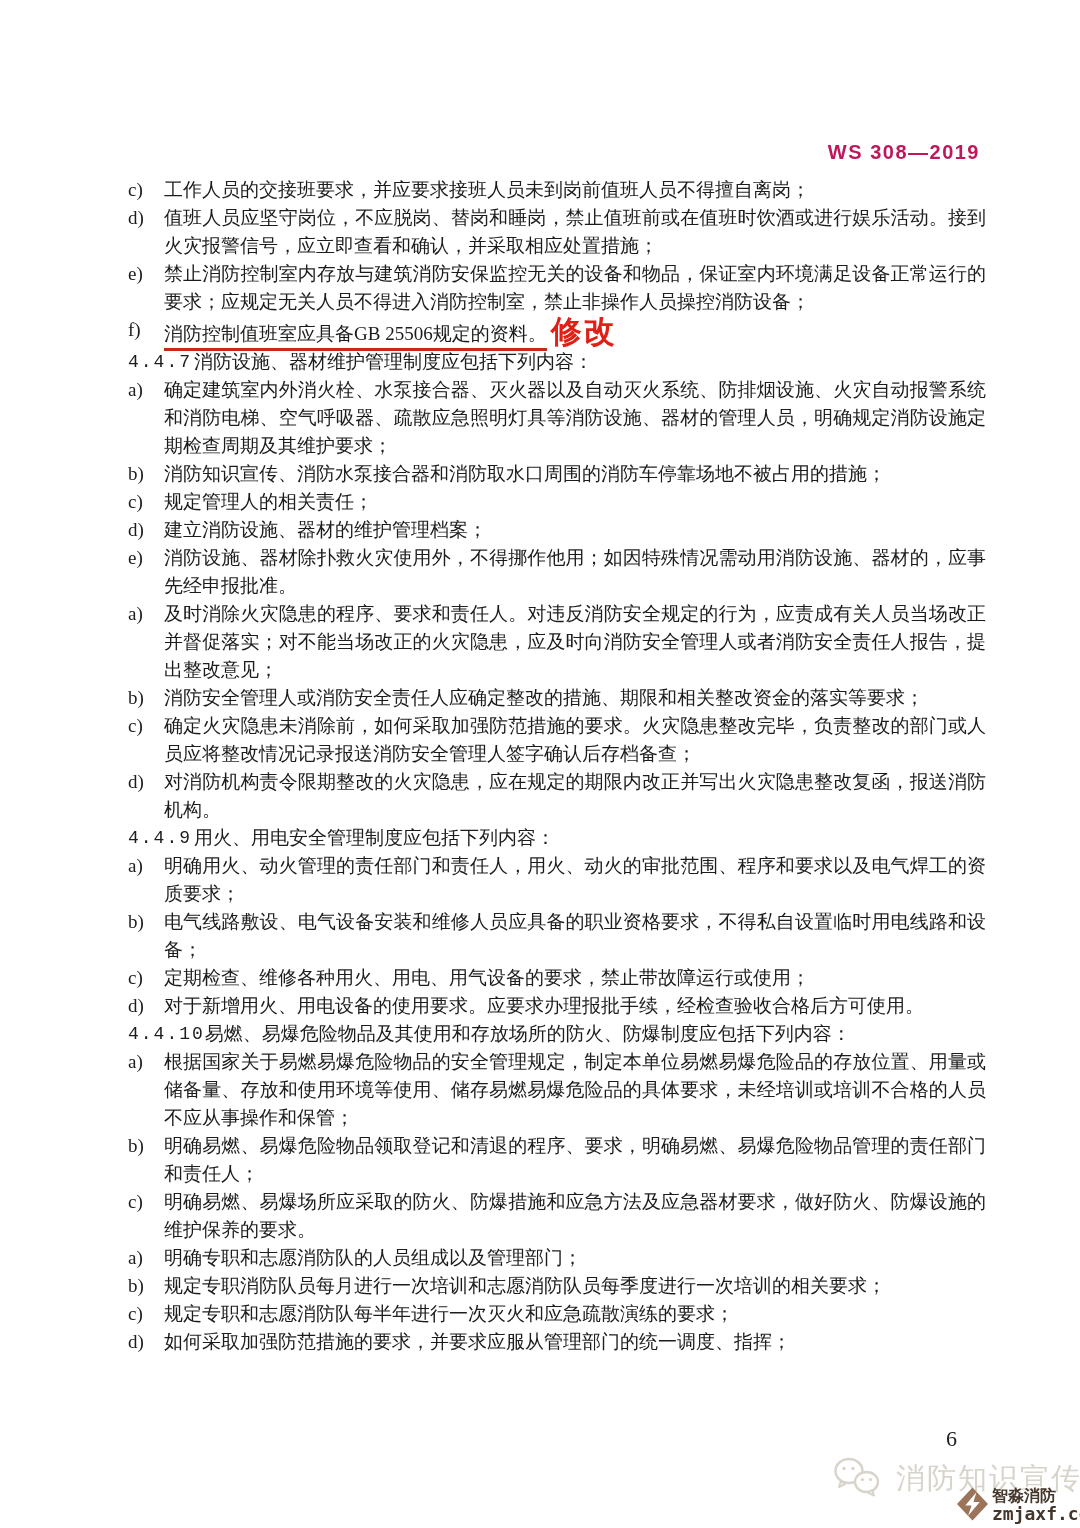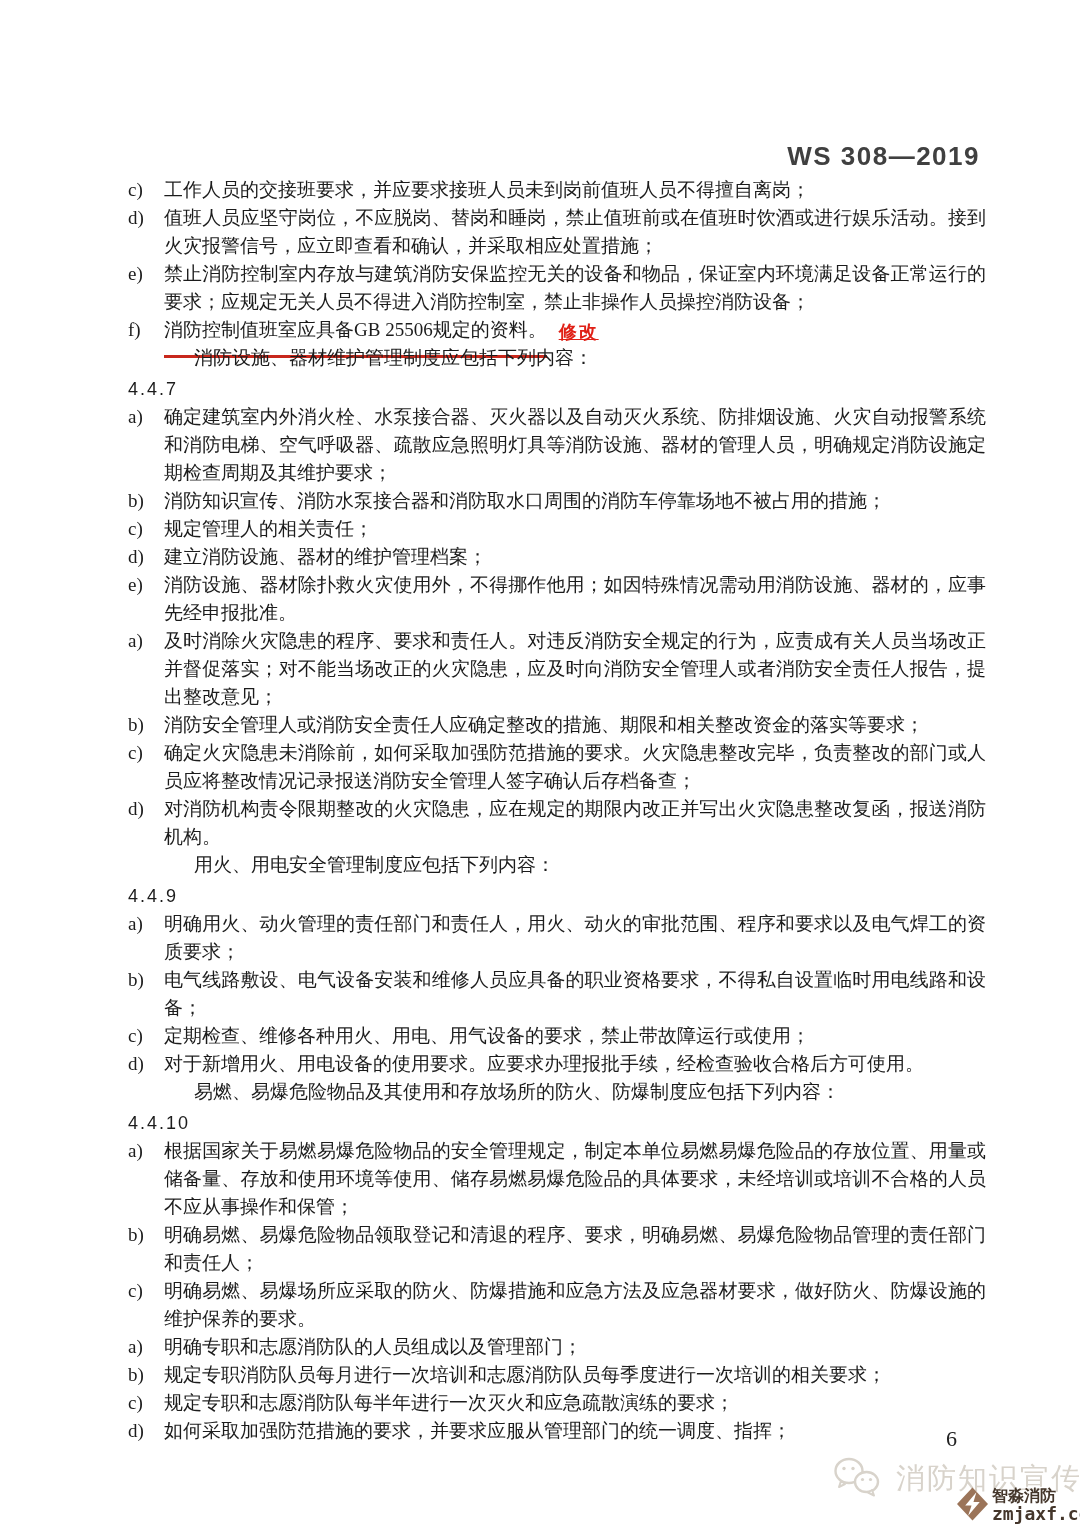--- a/index.html
+++ b/index.html
@@ -17,58 +17,56 @@
     background:#ffffff;
     overflow:hidden;
     font-family:"Liberation Serif","DejaVu Serif",serif;
     color:var(--text-color);
   }
   .doc-code{
     position:absolute;
     top:141px;right:100px;
     font-family:"Liberation Sans","DejaVu Sans",sans-serif;
     font-weight:bold;
-    font-size:26px;
+    font-size:20px;
     letter-spacing:1.5px;
-    color:#404040;
+    color:#be185d;
   }
   .content{
     position:absolute;
     top:176px;left:128px;
     width:858px;
     font-size:19px;
     line-height:28px;
   }
   .item{display:flex;}
   .item .letter{flex:0 0 36px;}
   .item .item-text{flex:1;text-align:justify;}
   .sec-head{display:flex;}
   .sec-num{
     flex:0 0 auto;
     min-width:66px;
-    font-family:Liberation Sans, sans-serif;
+    font-family:Liberation Mono, monospace;
     font-size:18px;
     letter-spacing:2px;
-    margin-top:31px;
   }
   .sec-title{flex:1;text-align:justify;}
   .red-underline{
     border-bottom:3px solid var(--underline-red);
-    padding-bottom:15px;
+    padding-bottom:4px;
   }
   .edit-note{
     color:var(--annotation-red);
-    font-size:18px;
+    font-size:31px;
     font-weight:bold;
     letter-spacing:2px;
-    margin-left:12px;
+    margin-left:4px;
     line-height:1;
     vertical-align:-2px;
     white-space:nowrap;
-    text-decoration:underline;
   }
   .page-number{
     position:absolute;
     top:1426px;left:946px;
     font-size:22px;
     color:#222222;
   }
   .watermark{
     position:absolute;
     top:1456px;left:832px;

